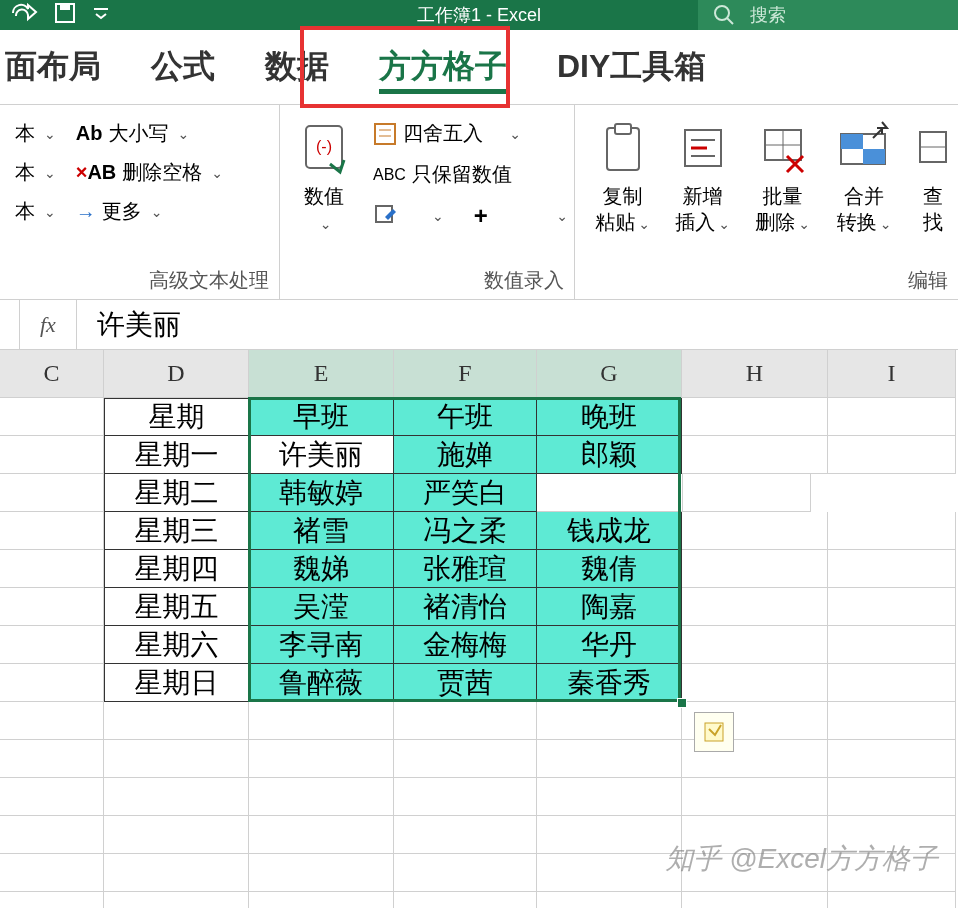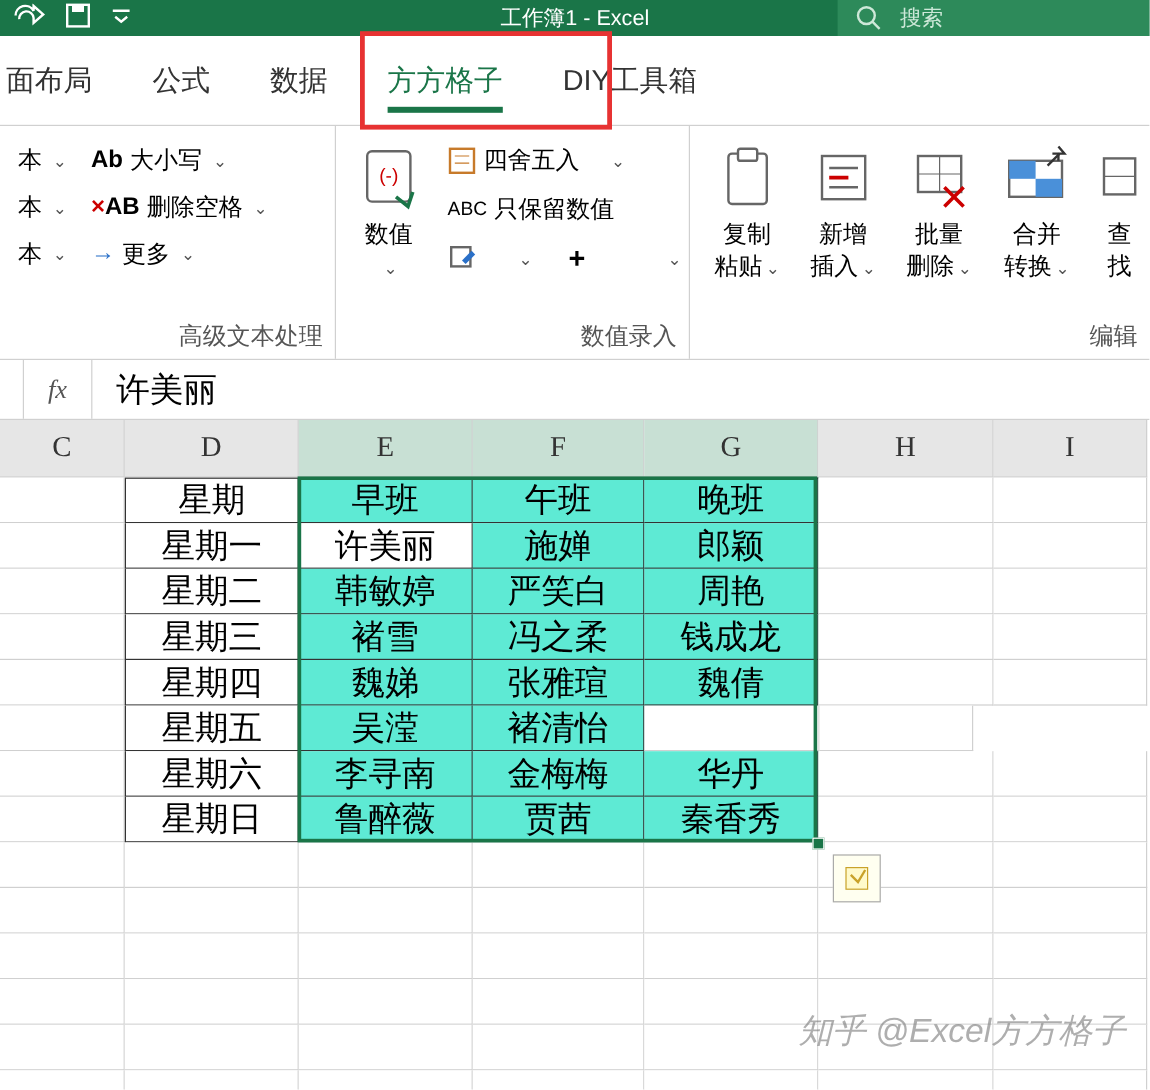--- a/index.html
+++ b/index.html
@@ -8,21 +8,21 @@
     
     .title-bar { height: 30px; background: linear-gradient(to bottom, #1a7548, #1a7548); display: flex; align-items: center; position: relative; }
     .title-bar .left-controls { display: flex; align-items: center; padding-left: 10px; gap: 15px; }
     .title-bar .left-controls svg { fill: #fff; }
     .title-center { position: absolute; left: 50%; transform: translateX(-50%); color: #fff; font-size: 18px; }
     .search-box { position: absolute; right: 0; top: 0; width: 260px; height: 30px; background: #2d8a5a; display: flex; align-items: center; padding: 0 15px; color: #cde8d8; font-size: 18px; margin-left: 20px; }
     .search-box svg { margin-right: 15px; }
 
     
     .ribbon-tabs { height: 75px; background: #fff; border-bottom: 1px solid #d0d0d0; display: flex; align-items: center; padding-left: 0; position: relative; }
-    .ribbon-tab { padding: 0 25px; font-size: 24px; color: #333; cursor: pointer; height: 100%; display: flex; align-items: center; position: relative; }
+    .ribbon-tab { padding: 0 25px; font-size: 32px; color: #333; cursor: pointer; height: 100%; display: flex; align-items: center; position: relative; font-weight: bold; }
     .ribbon-tab.active { color: #1a7548; }
     .ribbon-tab.active::after { content: ''; position: absolute; bottom: 10px; left: 25px; right: 25px; height: 5px; background: #1a7548; }
     .red-box { position: absolute; border: 4px solid #e73232; pointer-events: none; z-index: 10; }
 
     
     .ribbon-content { height: 195px; background: #fff; border-bottom: 1px solid #d0d0d0; display: flex; }
     .ribbon-group { border-right: 1px solid #d0d0d0; display: flex; flex-direction: column; padding: 10px 10px 0; }
     .ribbon-group-body { flex: 1; display: flex; align-items: flex-start; gap: 10px; }
     .ribbon-group-label { text-align: right; font-size: 20px; color: #555; padding: 5px 0; }
 
@@ -268,21 +268,20 @@
         <div class="cell cw-f data selected">施婵</div>
         <div class="cell cw-g data selected">郎颖</div>
         <div class="cell cw-h"></div>
         <div class="cell cw-i"></div>
       </div>
       <div class="grid-row">
         <div class="cell cw-c"></div>
         <div class="cell cw-d data data-left">星期二</div>
         <div class="cell cw-e data selected">韩敏婷</div>
         <div class="cell cw-f data selected">严笑白</div>
-        <div class="cell cw-g data selected">周艳</div>
         <div class="cell cw-h"></div>
         <div class="cell cw-i"></div>
       </div>
       <div class="grid-row">
         <div class="cell cw-c"></div>
         <div class="cell cw-d data data-left">星期三</div>
         <div class="cell cw-e data selected">褚雪</div>
         <div class="cell cw-f data selected">冯之柔</div>
         <div class="cell cw-g data selected">钱成龙</div>
         <div class="cell cw-h"></div>
@@ -295,20 +294,21 @@
         <div class="cell cw-f data selected">张雅瑄</div>
         <div class="cell cw-g data selected">魏倩</div>
         <div class="cell cw-h"></div>
         <div class="cell cw-i"></div>
       </div>
       <div class="grid-row">
         <div class="cell cw-c"></div>
         <div class="cell cw-d data data-left">星期五</div>
         <div class="cell cw-e data selected">吴滢</div>
         <div class="cell cw-f data selected">褚清怡</div>
+        <div class="cell cw-g data selected">陶嘉</div>
         <div class="cell cw-h"></div>
         <div class="cell cw-i"></div>
       </div>
       <div class="grid-row">
         <div class="cell cw-c"></div>
         <div class="cell cw-d data data-left">星期六</div>
         <div class="cell cw-e data selected">李寻南</div>
         <div class="cell cw-f data selected">金梅梅</div>
         <div class="cell cw-g data selected">华丹</div>
         <div class="cell cw-h"></div>

